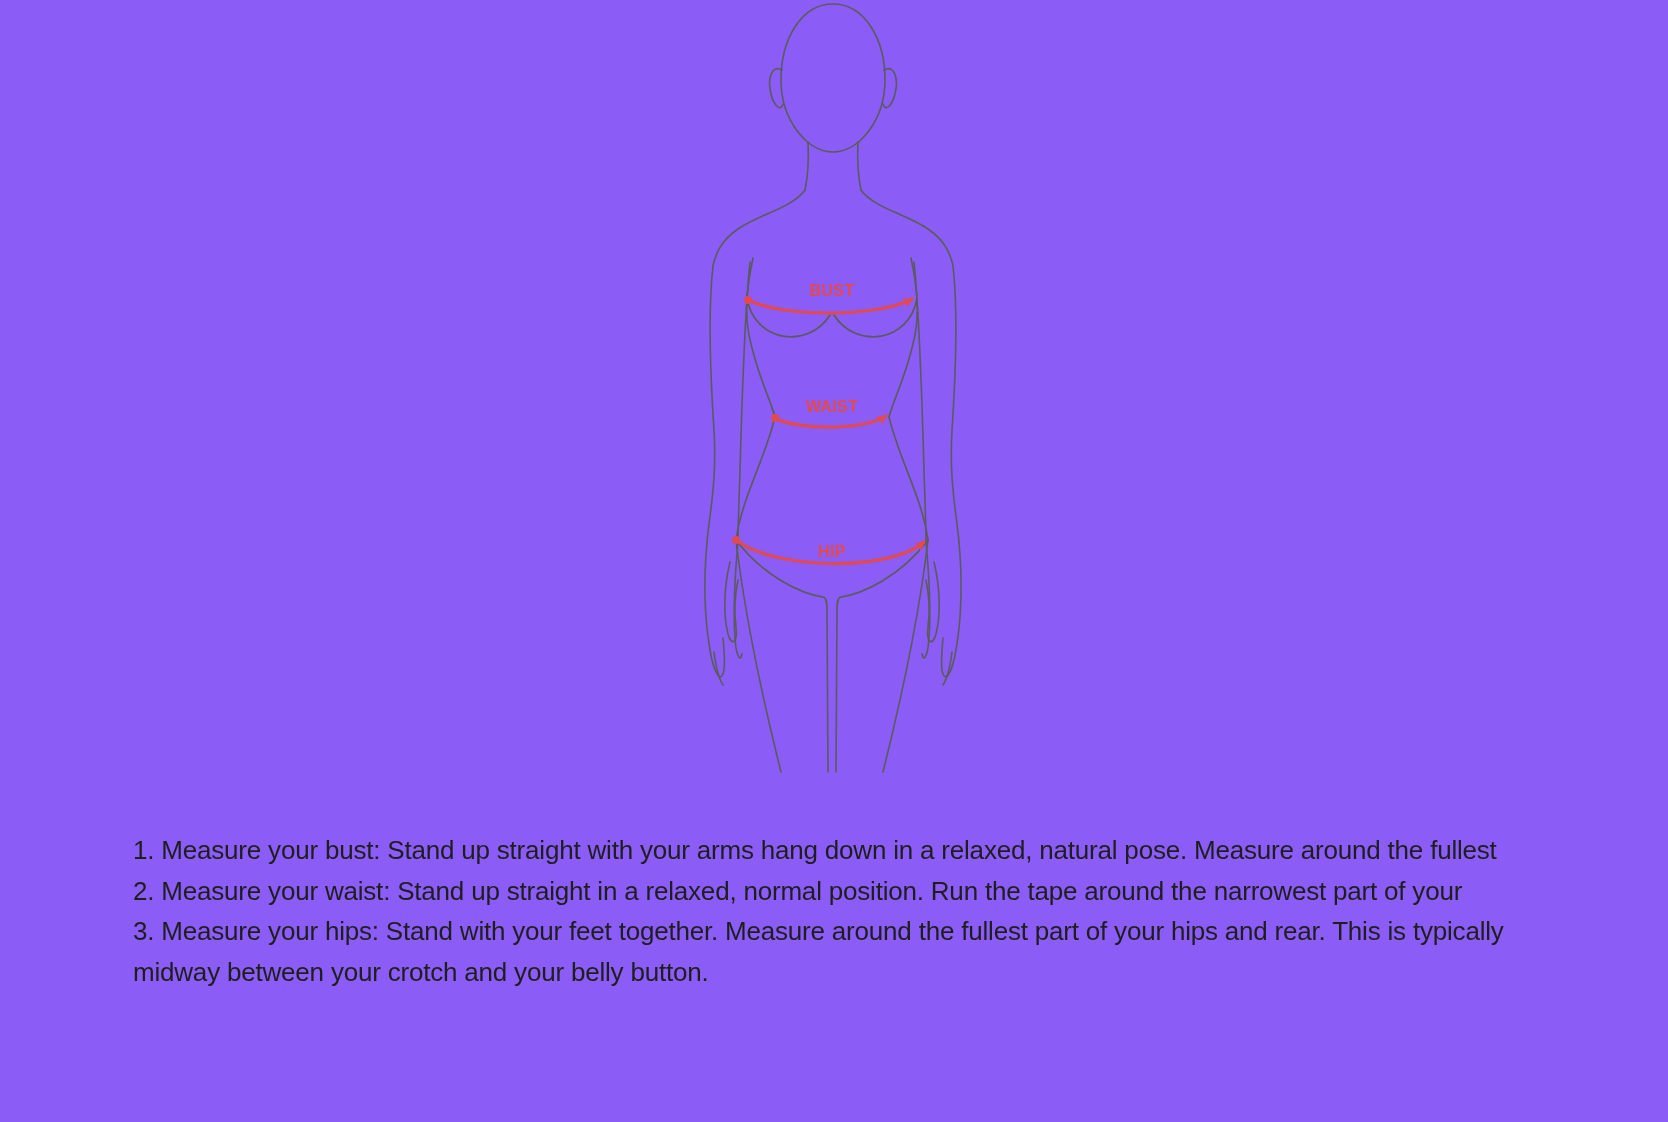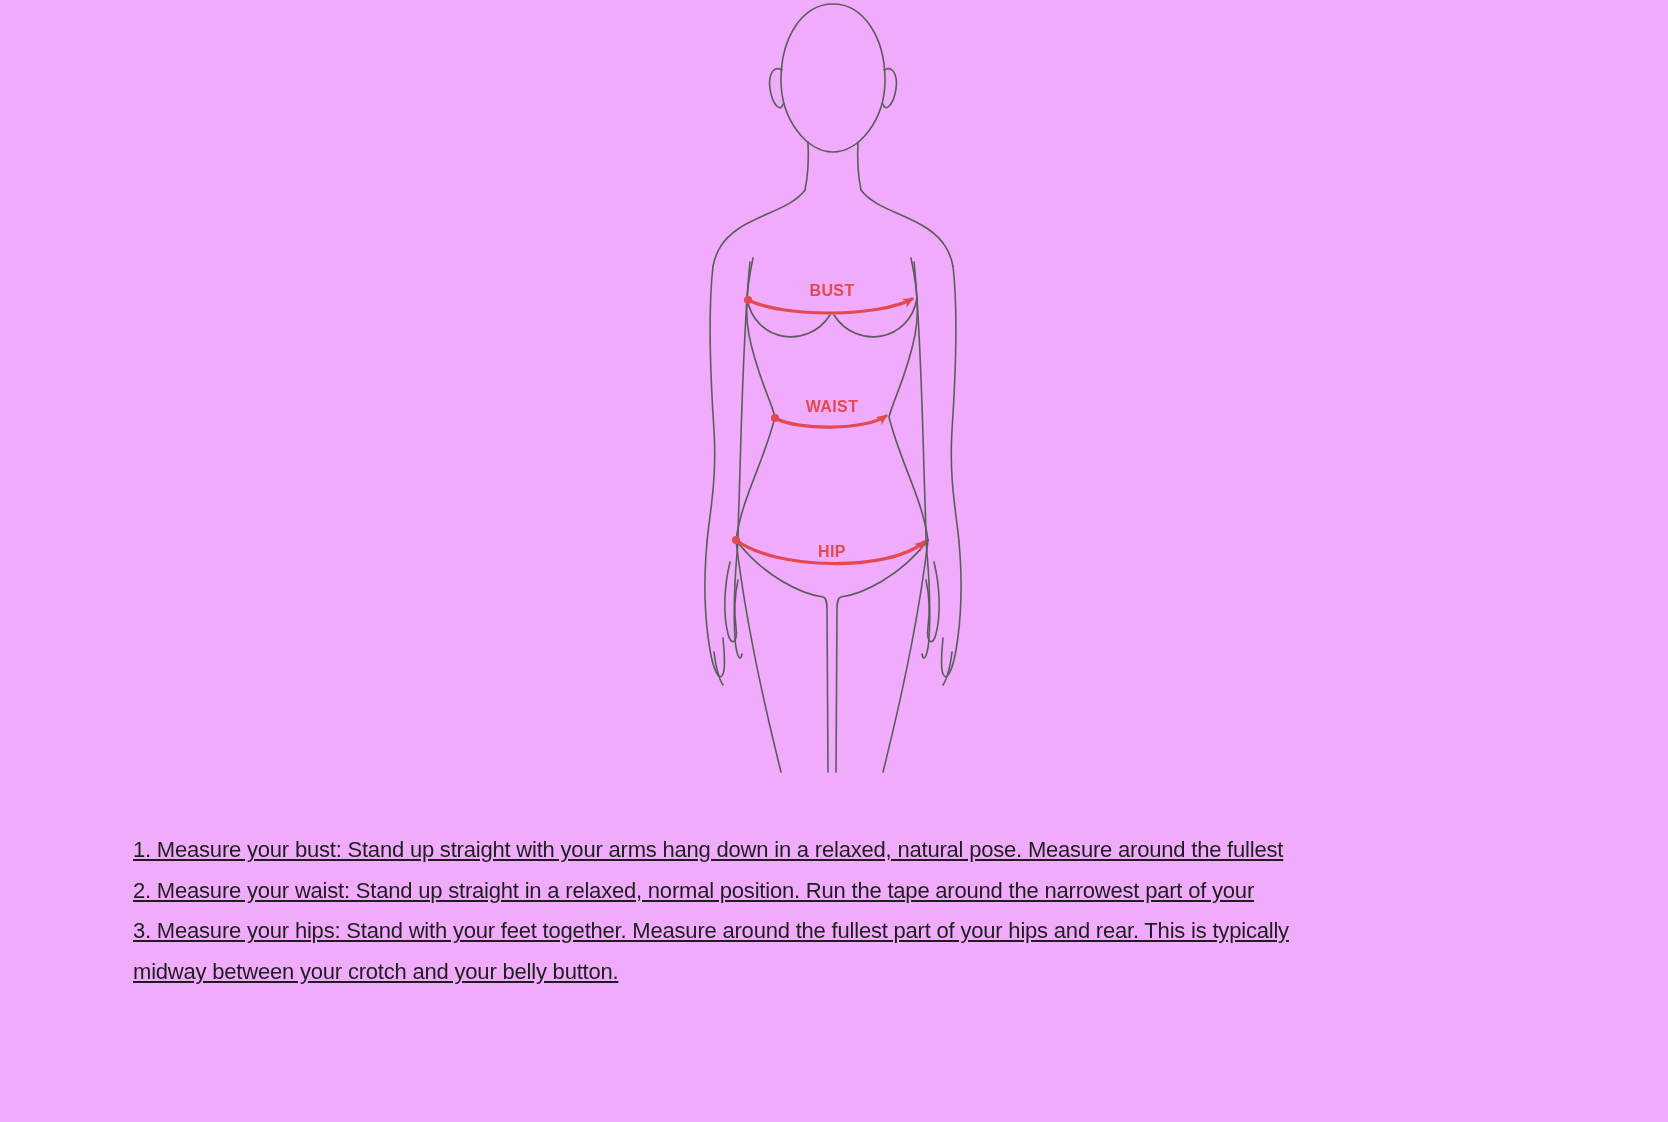--- a/index.html
+++ b/index.html
@@ -3,21 +3,21 @@
 <meta charset="utf-8">
 <style>
   * { margin: 0; padding: 0; box-sizing: border-box; }
   html, body { width: 1668px; height: 1122px; }
   body {
     background: #ffffff;
     font-family: "Liberation Sans", sans-serif;
     position: relative;
     overflow: hidden;
   }
-  .page { position: absolute; inset: 0; background: #f0abfc; }
+  .page { position: absolute; inset: 0; background: #8b5cf6; }
   .figure-svg {
     position: absolute;
     left: 650px;
     top: 0;
     width: 365px;
     height: 780px;
   }
   .body-line {
     fill: none;
     stroke: #5b5b5d;
@@ -38,24 +38,23 @@
     font-weight: 700;
     letter-spacing: 0.4px;
     text-anchor: middle;
   }
   .instructions {
     position: absolute;
     left: 133px;
     top: 830px;
     width: 1520px;
     color: #1e1e1e;
-    font-size: 22px;
+    font-size: 26px;
     line-height: 40.5px;
     letter-spacing: -0.2px;
-    text-decoration: underline;
   }
   .instr-line { white-space: nowrap; }
 </style>
 </head>
 <body>
 
 <div class="page">
 
   <svg class="figure-svg" viewBox="0 0 365 780" xmlns="http://www.w3.org/2000/svg">
     <defs>

